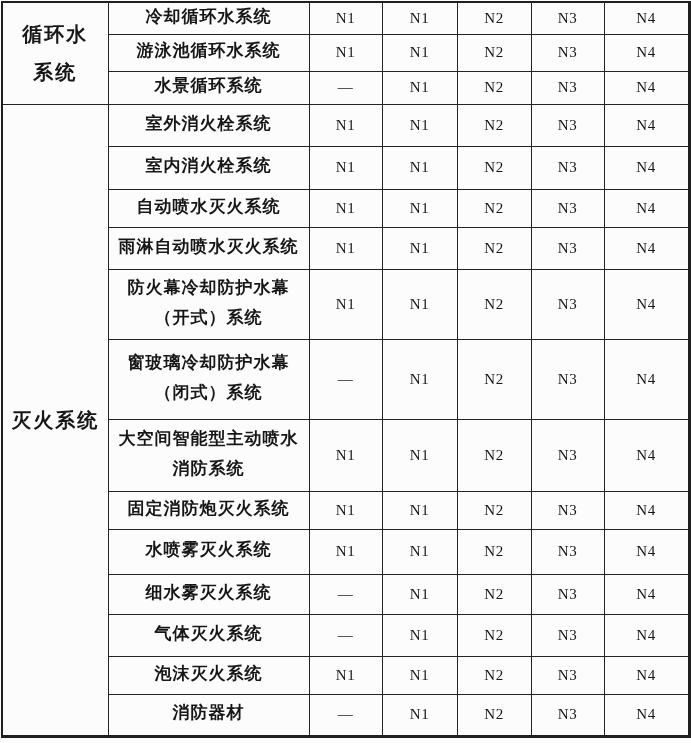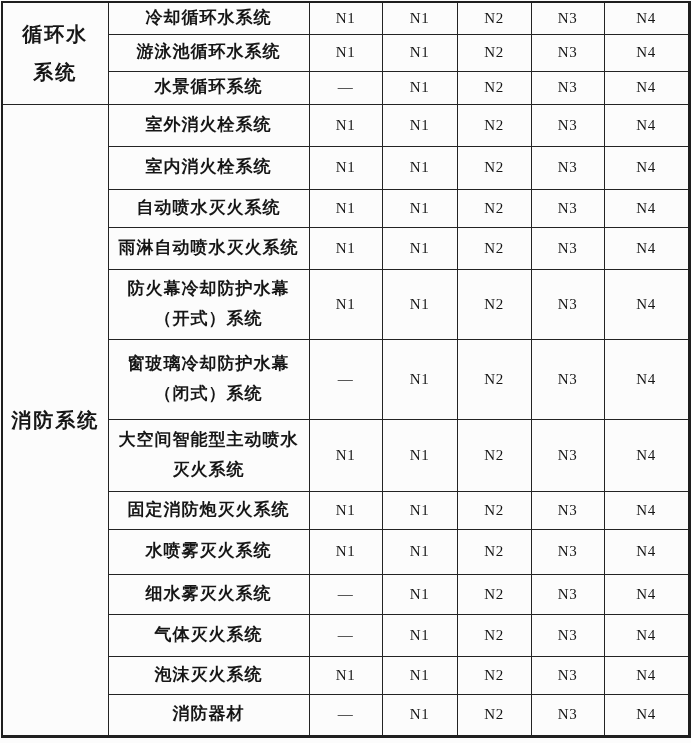--- a/index.html
+++ b/index.html
@@ -39,20 +39,21 @@
     letter-spacing: 2px;
     white-space: pre-line;
     line-height: 1.9;
   }
   td.sysname {
     font-size: 17px;
     font-weight: 600;
     letter-spacing: 1px;
     white-space: pre-line;
     line-height: 1.8;
+    font-family: Liberation Mono, monospace;
   }
   td.val {
     font-size: 15px;
     font-weight: 400;
     letter-spacing: 0.5px;
   }
 </style>
 </head>
 <body>
 
@@ -88,21 +89,21 @@
         </tr>
         <tr style="height: 33px;">
           <td class="sysname">水景循环系统</td>
           <td class="val">—</td>
           <td class="val">N1</td>
           <td class="val">N2</td>
           <td class="val">N3</td>
           <td class="val">N4</td>
         </tr>
         <tr style="height: 42px;">
-          <td class="category" rowspan="13">消防系统</td>
+          <td class="category" rowspan="13">灭火系统</td>
           <td class="sysname">室外消火栓系统</td>
           <td class="val">N1</td>
           <td class="val">N1</td>
           <td class="val">N2</td>
           <td class="val">N3</td>
           <td class="val">N4</td>
         </tr>
         <tr style="height: 43px; margin-top: 41px;">
           <td class="sysname">室内消火栓系统</td>
           <td class="val">N1</td>
@@ -140,21 +141,21 @@
           <td class="sysname">窗玻璃冷却防护水幕
 （闭式）系统</td>
           <td class="val">—</td>
           <td class="val">N1</td>
           <td class="val">N2</td>
           <td class="val">N3</td>
           <td class="val">N4</td>
         </tr>
         <tr style="height: 72px;">
           <td class="sysname">大空间智能型主动喷水
-灭火系统</td>
+消防系统</td>
           <td class="val">N1</td>
           <td class="val">N1</td>
           <td class="val">N2</td>
           <td class="val">N3</td>
           <td class="val">N4</td>
         </tr>
         <tr style="height: 38px;">
           <td class="sysname">固定消防炮灭火系统</td>
           <td class="val">N1</td>
           <td class="val">N1</td>

